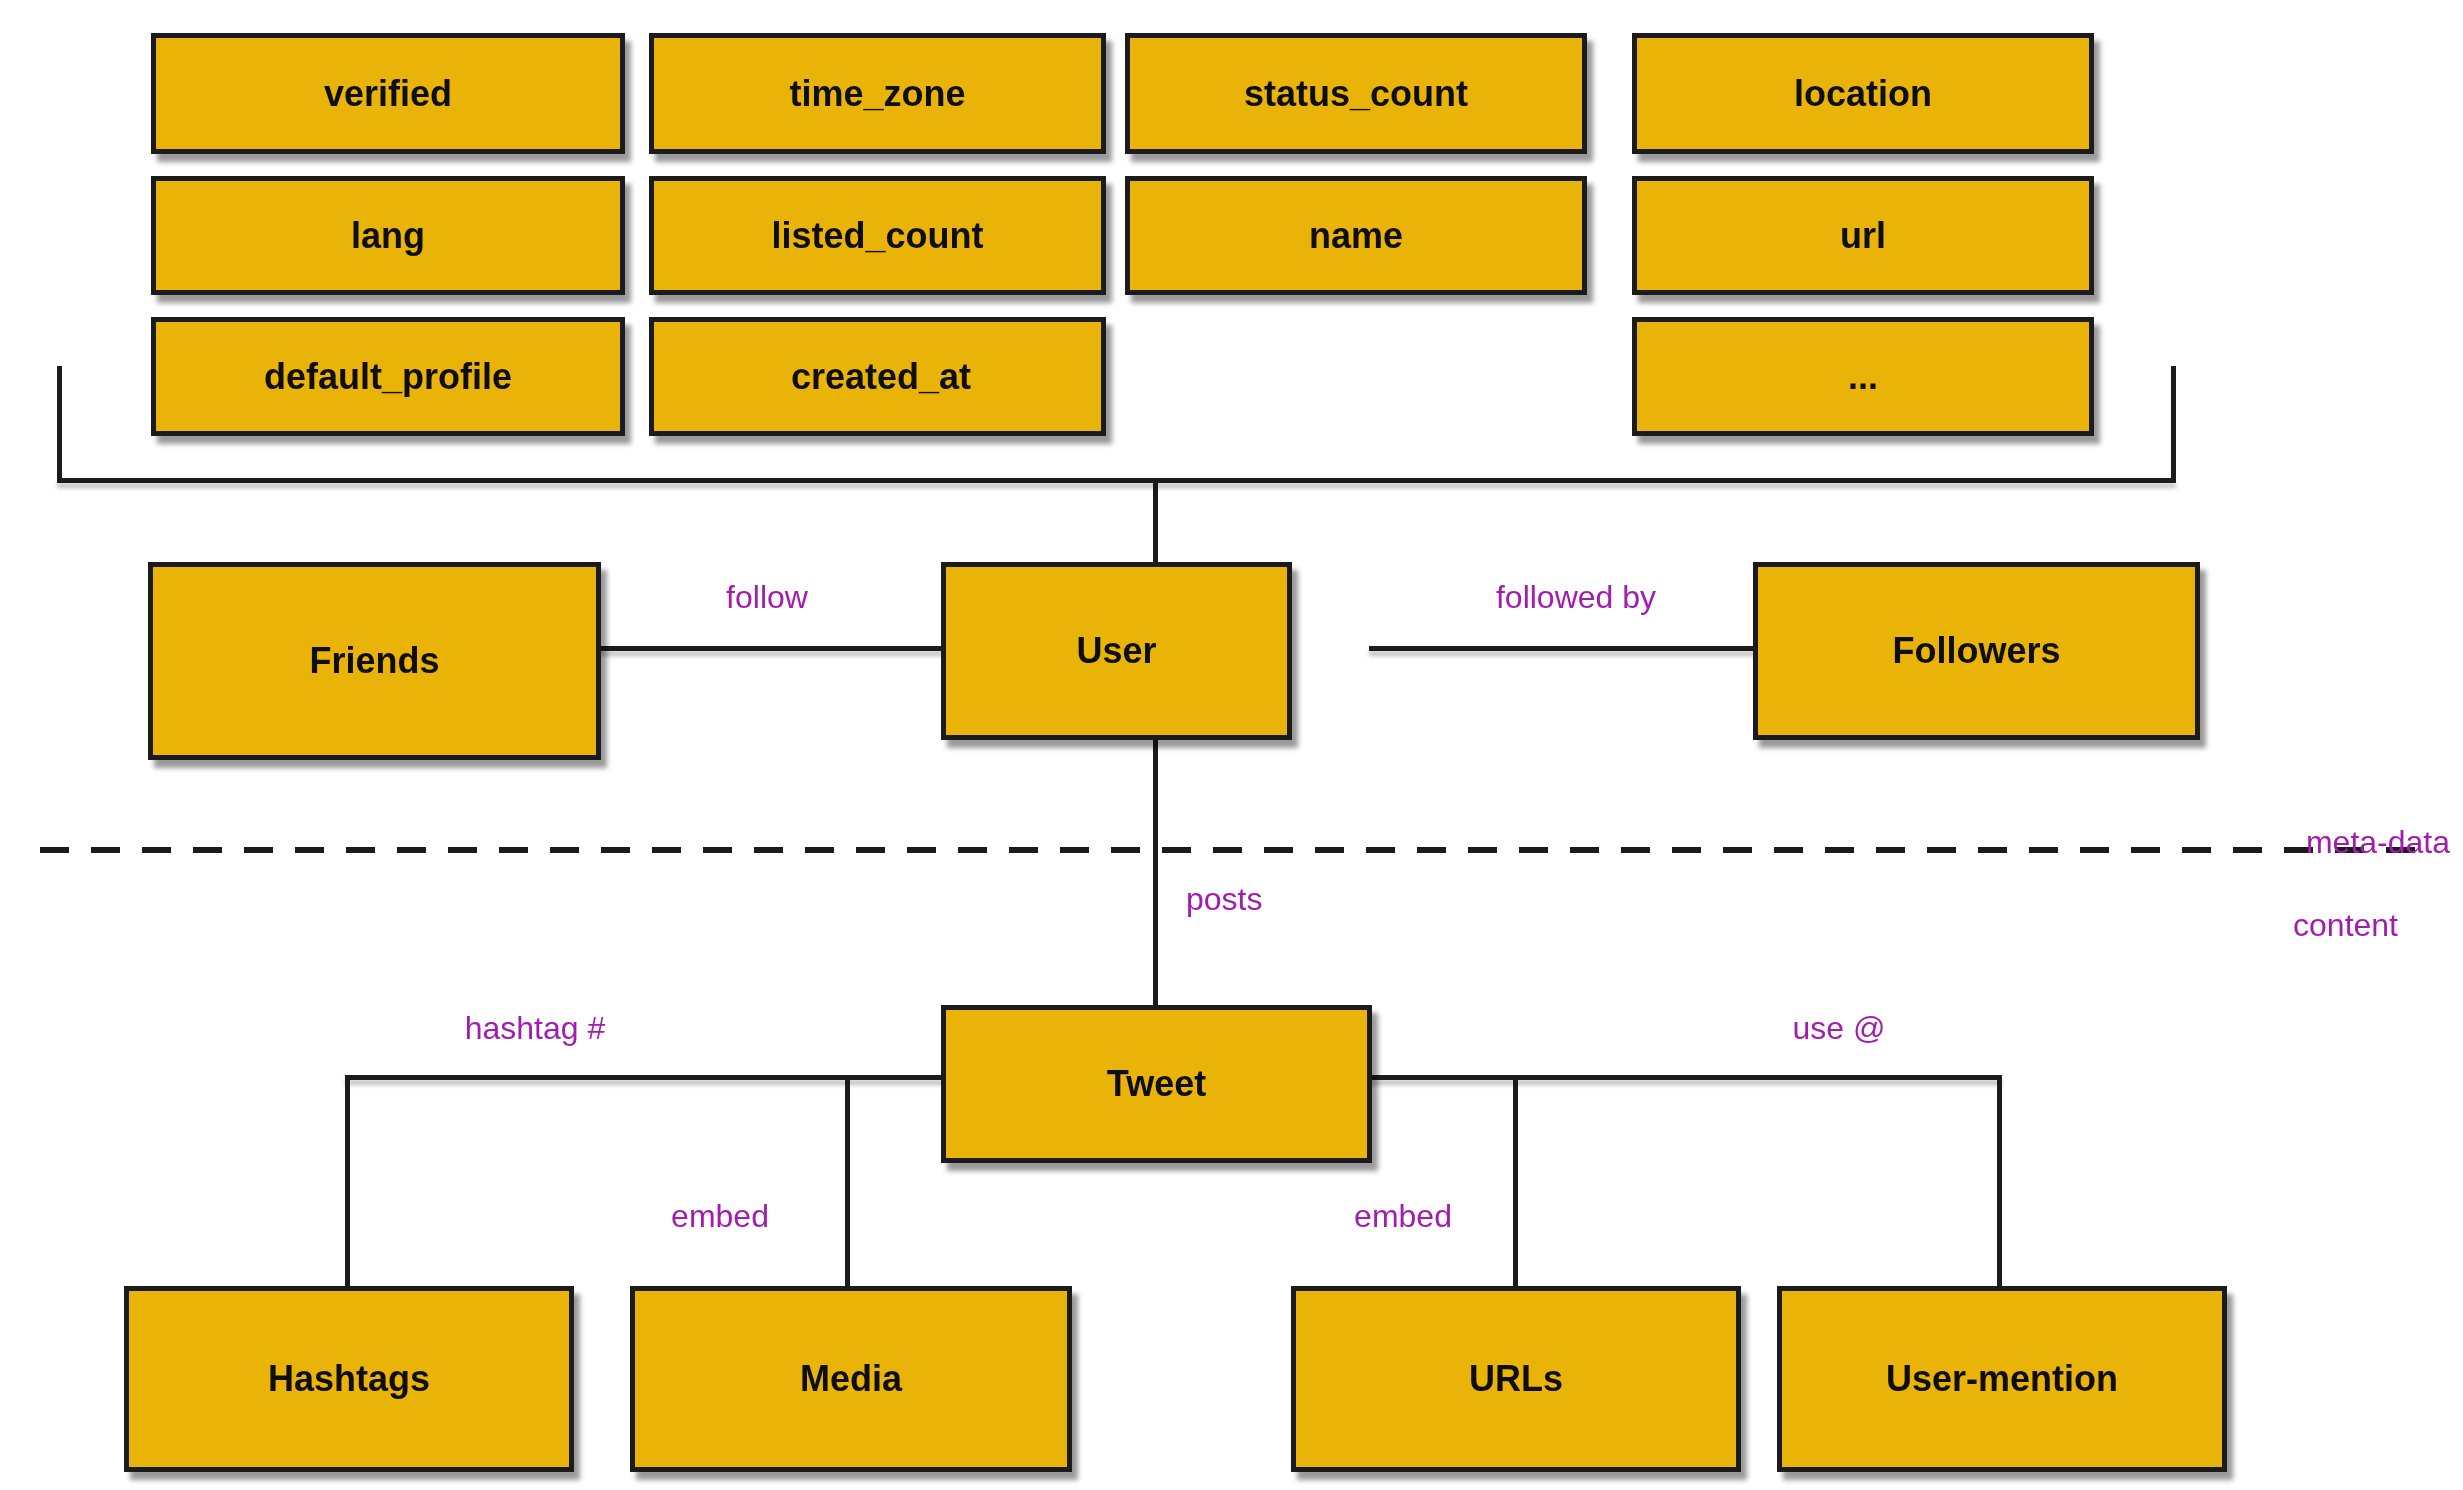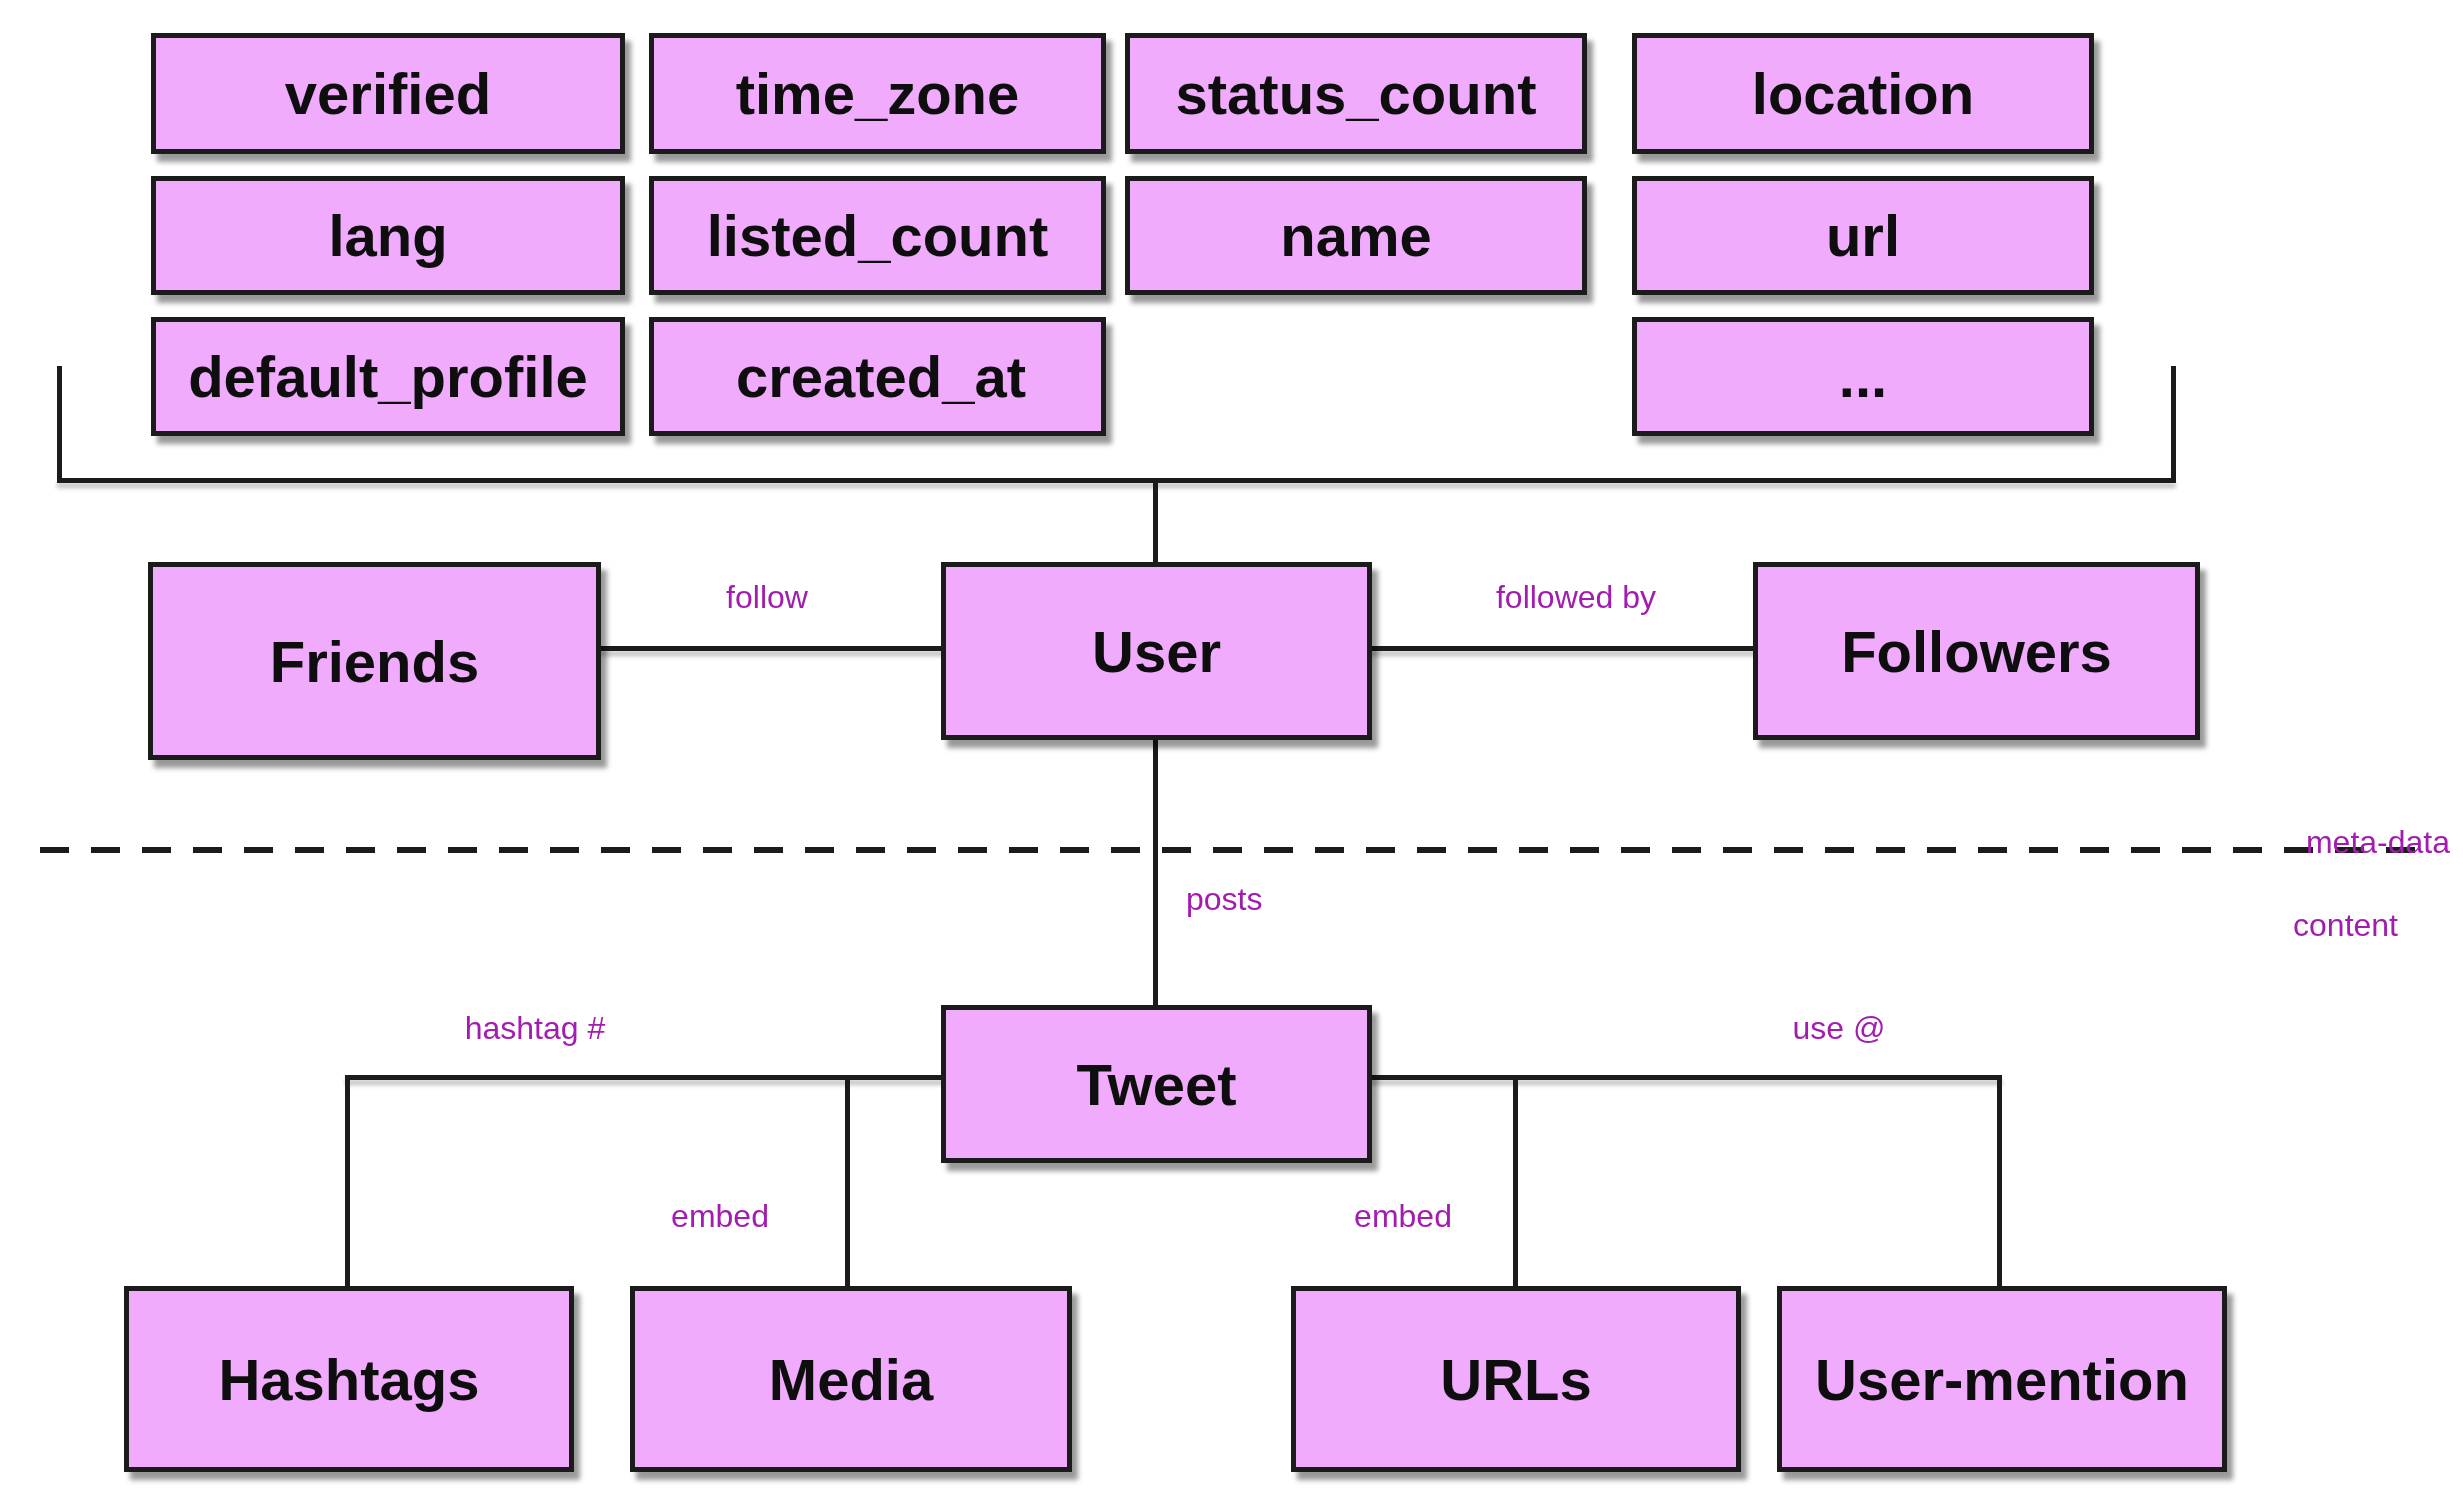--- a/index.html
+++ b/index.html
@@ -2,23 +2,23 @@
 <html><head>
 <meta charset="utf-8">
 <style>
   * { margin:0; padding:0; box-sizing:border-box; }
   html,body { background:#ffffff; }
   .canvas {
     position:relative; width:2463px; height:1491px; background:#ffffff;
     font-family:"Liberation Sans", sans-serif; overflow:hidden; color:#111;
   }
   .box {
-    position:absolute; background:#f0abfc; border:5px solid #1b1b1b;
+    position:absolute; background:#eab308; border:5px solid #1b1b1b;
     display:flex; align-items:center; justify-content:center;
-    font-weight:bold; font-size:58px; color:#0e0e0e;
+    font-weight:bold; font-size:36px; color:#0e0e0e;
     box-shadow:6px 8px 5px rgba(0,0,0,0.40);
     white-space:nowrap;
   }
   .hline {
     position:absolute; height:5px; background:#1b1b1b;
     box-shadow:0 5px 4px rgba(0,0,0,0.25);
   }
   .vline { position:absolute; width:5px; background:#1b1b1b; }
   .dashline {
     position:absolute; height:6px;
@@ -63,21 +63,21 @@
   <div class="box" style="left:151px; top:176px; width:474px;height:119px;">lang</div>
   <div class="box" style="left:649px; top:176px; width:457px;height:119px;">listed_count</div>
   <div class="box" style="left:1632px;top:176px; width:462px;height:119px;">url</div>
   <div class="box" style="left:1125px;top:176px; width:462px;height:119px;">name</div>
 
   <div class="box" style="left:151px; top:317px; width:474px;height:119px;">default_profile</div>
   <div class="box" style="left:649px; top:317px; width:457px;height:119px;padding-left:7px;">created_at</div>
   <div class="box" style="left:1632px;top:317px; width:462px;height:119px;">...</div>
 
   <div class="box" style="left:148px; top:562px; width:453px;height:198px;">Friends</div>
-  <div class="box" style="left:941px; top:562px; width:431px;height:178px;">User</div>
+  <div class="box" style="left:941px; top:562px; width:351px;height:178px;">User</div>
   <div class="box" style="left:1753px;top:562px; width:447px;height:178px;">Followers</div>
 
   <div class="box" style="left:941px; top:1005px;width:431px;height:158px;">Tweet</div>
 
   <div class="box" style="left:124px; top:1286px;width:450px;height:186px;">Hashtags</div>
   <div class="box" style="left:630px; top:1286px;width:442px;height:186px;">Media</div>
   <div class="box" style="left:1291px;top:1286px;width:450px;height:186px;">URLs</div>
   <div class="box" style="left:1777px;top:1286px;width:450px;height:186px;">User-mention</div>
 
   <div class="elabel center" style="left:767px; top:579px;">follow</div>

